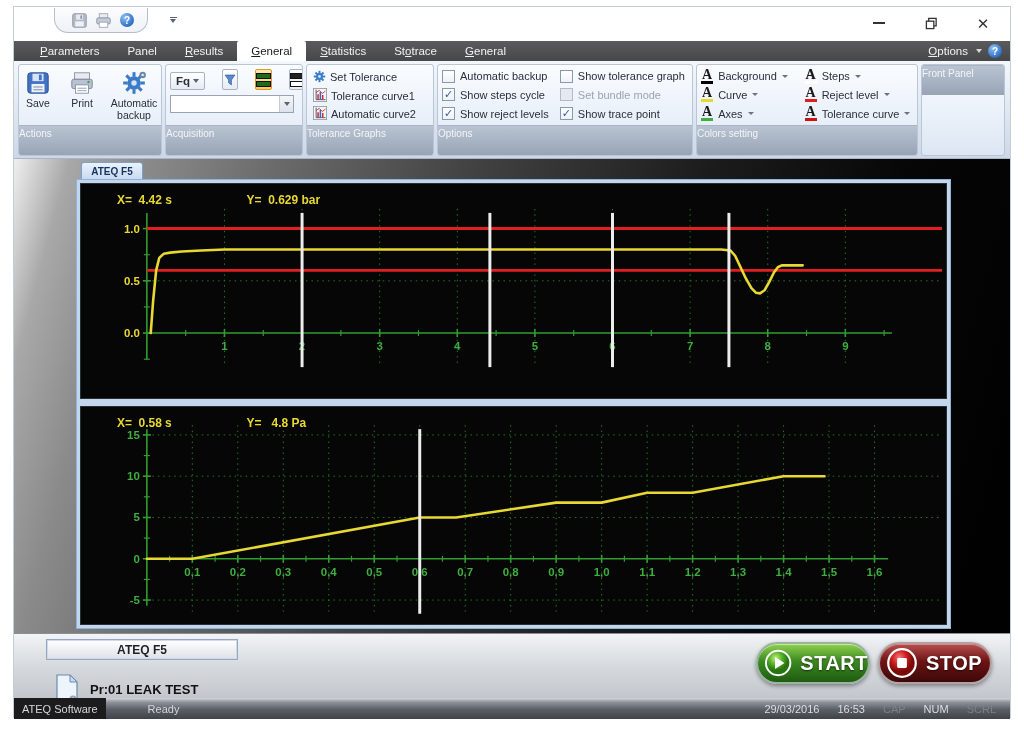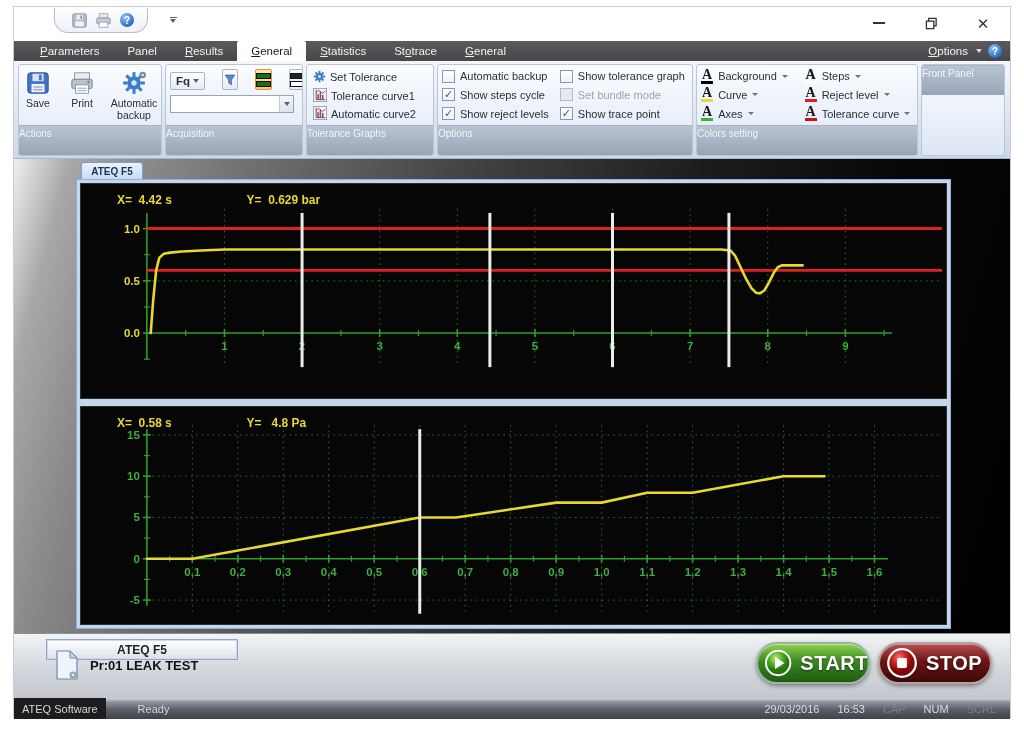--- a/index.html
+++ b/index.html
@@ -75,31 +75,31 @@
   .graph-box { position:relative; width:867px; background:#060606; border:1px solid #2a2f36; }
   .graph-box.top { height:216px; margin-bottom:7px; }
   .graph-box.bottom { height:219px; }
   .graph-box svg { display:block; width:100%; height:100%; }
 
   
   .frontpanel { position:relative; height:65px; background:linear-gradient(#f2f4f6,#d6dade 50%,#c3c7cd); border-top:1px solid #8a8f96; }
   .station-btn { position:absolute; left:32px; top:5px; width:192px; height:21px; background:linear-gradient(#ffffff,#dde2e8);
     border:1px solid #93a7c2; box-shadow:0 0 0 1px #cfdae8 inset; font-size:12px; font-weight:bold; color:#1d2026;
     display:flex; align-items:center; justify-content:center; }
-  .program-row { position:absolute; left:40px; top:16px; display:flex; align-items:center; gap:10px; }
+  .program-row { position:absolute; left:40px; top:40px; display:flex; align-items:center; gap:10px; }
   .program-label { font-size:13px; font-weight:bold; color:#111; }
   .start-btn,.stop-btn { position:absolute; top:8px; width:114px; height:42px; border-radius:21px; display:flex; align-items:center; gap:8px; padding-left:6px; }
   .start-btn { left:742px; background:linear-gradient(#8fd24e,#3c8a22 45%,#1e5c10); border:2px solid #9ab4a0; box-shadow:0 2px 4px rgba(0,0,0,.4), 0 1px 0 rgba(255,255,255,.5) inset; }
   .stop-btn { left:864px; background:linear-gradient(#b85050,#6e1414 45%,#3c0808); border:2px solid #b4a0a0; box-shadow:0 2px 4px rgba(0,0,0,.4), 0 1px 0 rgba(255,255,255,.35) inset; }
   .btn-text { color:#fff; font-weight:bold; font-size:20px; letter-spacing:.5px; text-shadow:0 1px 2px rgba(0,0,0,.6); }
 
   
   .statusbar { position:relative; height:21px; background:linear-gradient(#d4d6da,#8e929a 20%,#5a5e66 55%,#404449); display:flex; align-items:center; font-size:11px; color:#dcdee2; }
   .app-badge { height:100%; background:#1c1c1f; color:#d8d8da; display:flex; align-items:center; padding:0 8px; font-size:11px; }
-  .status-text { margin-left:16px; color:#d4d6da;padding-left:16px; }
+  .status-text { margin-left:26px; color:#d4d6da;padding-left:16px; }
   .status-right { margin-left:auto; display:flex; align-items:center; gap:18px; padding-right:14px; }
   .dim { color:#7c8188; }
 </style>
 </head>
 <body>
 
 <div id="stage">
 <div id="window">
 
   <div class="titlebar">

